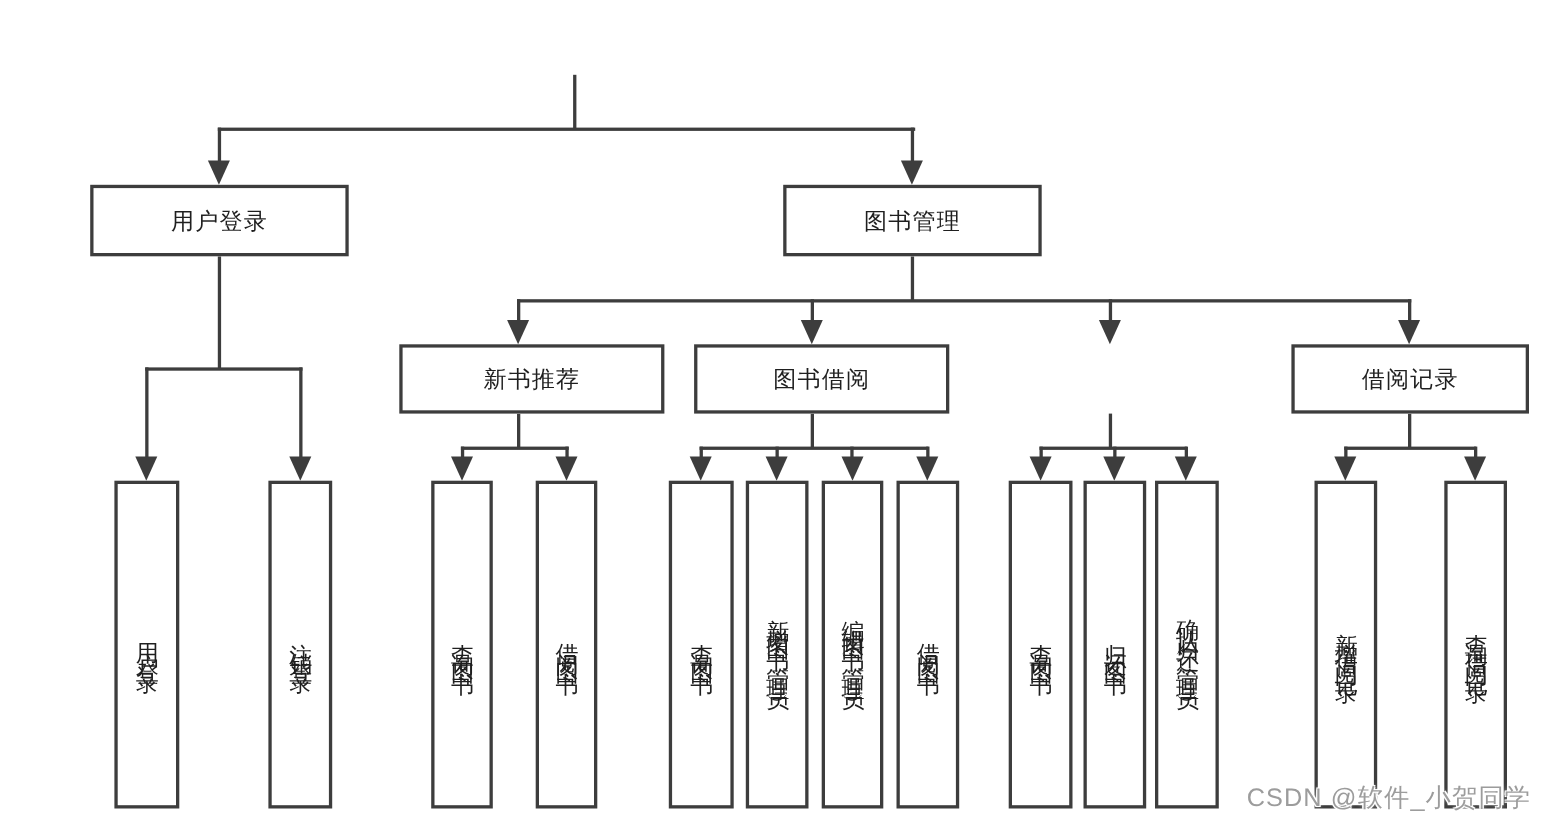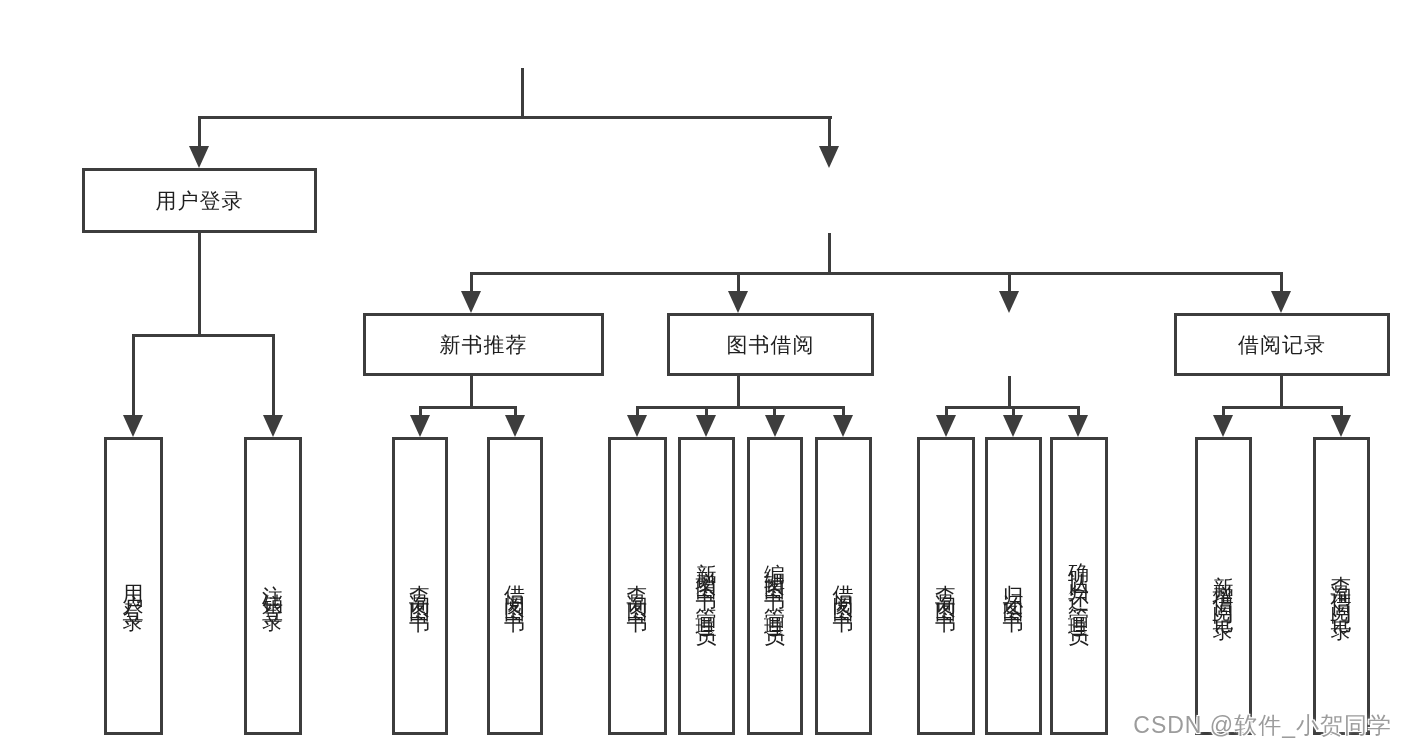--- a/index.html
+++ b/index.html
@@ -125,26 +125,29 @@
   <div class="vline" style="left:1222px;top:406px;height:11px"></div>
   <div class="arr" style="left:1213px;top:415px"></div>
   <div class="vline" style="left:1340px;top:406px;height:11px"></div>
   <div class="arr" style="left:1331px;top:415px"></div>
 
 
   <div class="node h-node" style="left:82px;top:168px;width:235px;height:65px">
     <span>用户登录</span>
   </div>
 
+  <div class="node h-node" style="left:712px;top:168px;width:235px;height:65px">
+    <span>图书管理</span>
+  </div>
 
   <div class="node h-node" style="left:363px;top:313px;width:241px;height:63px">
     <span>新书推荐</span>
   </div>
 
-  <div class="node h-node" style="left:667px;top:313px;width:207px;height:63px">
+  <div class="node h-node" style="left:631px;top:313px;width:232px;height:63px">
     <span>图书借阅</span>
   </div>
 
 
   <div class="node h-node" style="left:1174px;top:313px;width:216px;height:63px">
     <span>借阅记录</span>
   </div>
 
   <div class="node v-node" style="left:104px;top:437px;width:59px;height:298px">
     <span>用户登录</span>

